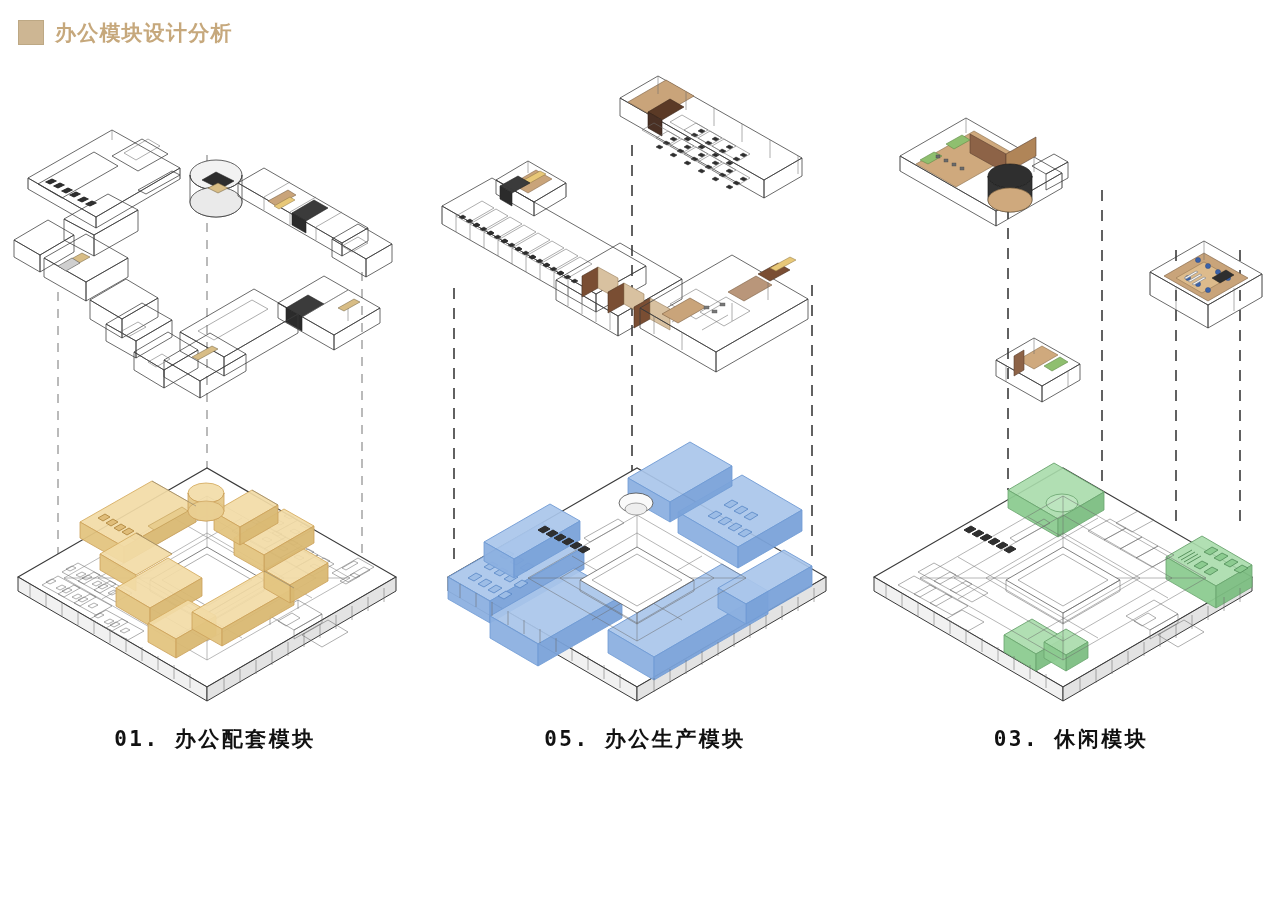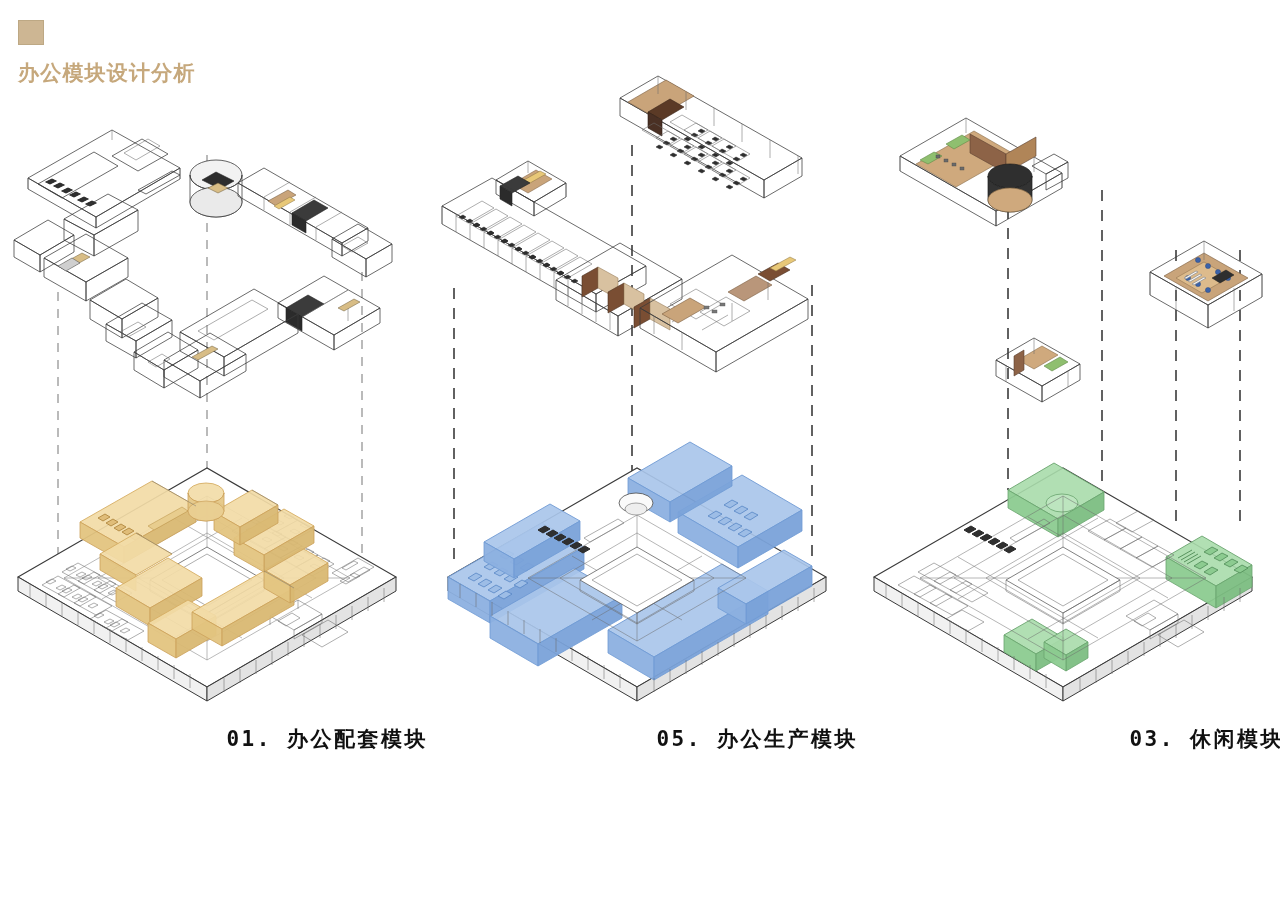--- a/index.html
+++ b/index.html
@@ -14,22 +14,22 @@
     overflow: hidden;
     font-family: "Liberation Sans", sans-serif;
   }
 
   
   .title-bar {
     position: absolute;
     left: 18px;
     top: 20px;
     display: flex;
-    gap: 17px;
-    flex-direction: column;
+    align-items: center;
+    gap: 11px;
   }
   .title-marker {
     width: 26px;
     height: 25px;
     background: #cdb693;
     border: 1px solid #bda884;
     box-sizing: border-box;
   }
   .title-text {
     font-size: 21px;
@@ -63,21 +63,21 @@
     width: 426px;
     height: 660px;
     display: block;
   }
 
   .col-label {
     position: absolute;
     top: 665px;
     left: 0;
     width: 426px;
-    text-align: right;
+    text-align: center;
     font-family: "DejaVu Sans Mono", "Liberation Mono", monospace;
     font-size: 21px;
     font-weight: bold;
     color: #111111;
     letter-spacing: 2.5px;
     white-space: nowrap;
   }
 
   
   .ln   { stroke:#3a3a3a; stroke-width:0.75; fill:none; stroke-linejoin:round; }

